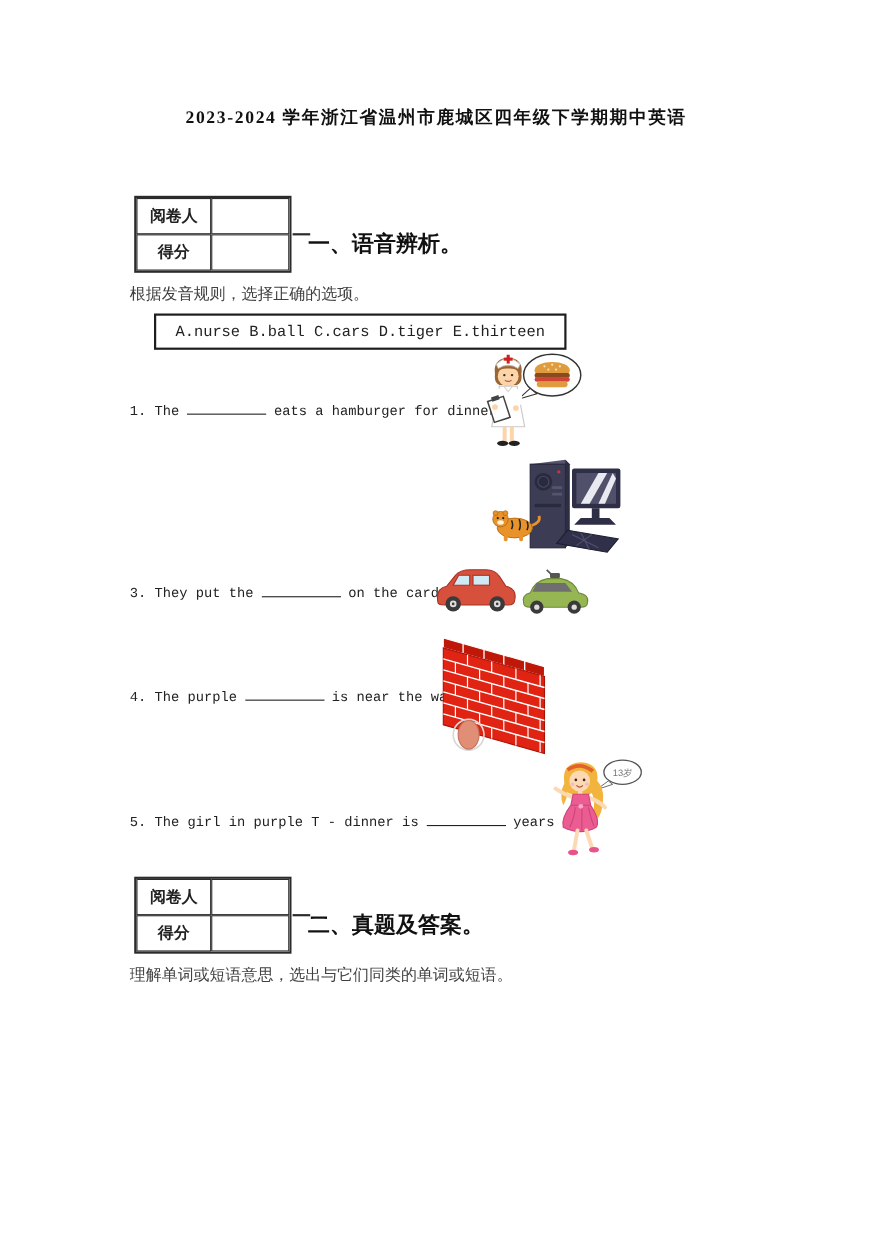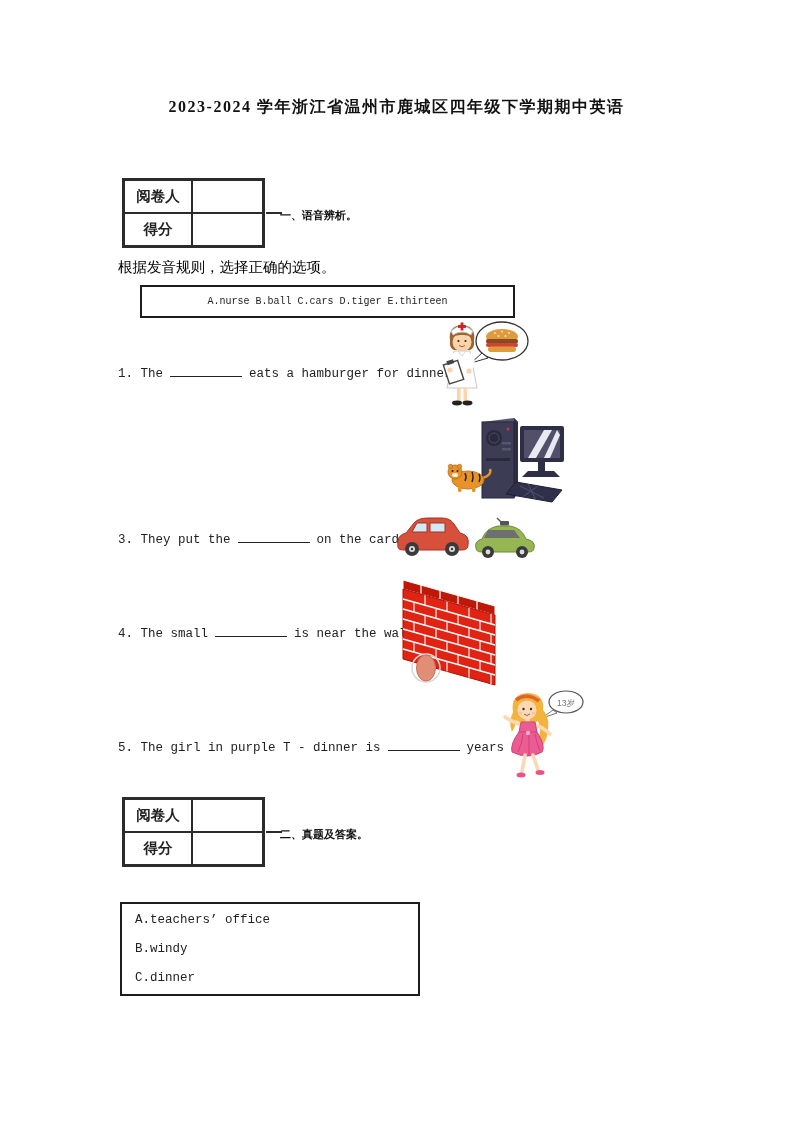--- a/index.html
+++ b/index.html
@@ -16,27 +16,27 @@
     position:absolute; left:122px; width:143px;
     border:2px solid #2b2b2b; box-sizing:border-box;
     display:grid; grid-template-columns:68px 1fr; grid-template-rows:33px 33px;
   }
   .grader-cell {
     border:1px solid #2b2b2b; display:flex; align-items:center; justify-content:center;
     font-weight:bold; font-size:14.5px; color:#222;
   }
   .grader-cell.empty { background:#fff; }
   .connector { position:absolute; width:16px; border-top:2px solid #2b2b2b; }
-  .section-heading { position:absolute; font-weight:bold; font-size:11px; color:#111; white-space:nowrap; }
-  .instruction { position:absolute; font-size:14.5px; color:#000000; white-space:nowrap; }
+  .section-heading { position:absolute; font-weight:bold; font-size:20px; color:#111; white-space:nowrap; }
+  .instruction { position:absolute; font-size:14.5px; color:#404040; white-space:nowrap; }
   .options-box-1 {
     position:absolute; left:140px; top:285px; width:375px; height:33px;
     border:2px solid #1d1d1d; box-sizing:border-box;
     display:flex; align-items:center; justify-content:center;
-    font-family:"Liberation Mono", monospace; font-size:10px; color:#222;
+    font-family:"Liberation Mono", monospace; font-size:14px; color:#222;
   }
   .question {
     position:absolute; font-family:"Liberation Mono", monospace;
     font-size:12.5px; color:#222; white-space:nowrap;
   }
   .blank {
     display:inline-block; width:72px; height:12px;
     border-bottom:1.3px solid #222; margin:0 7px; vertical-align:baseline;
   }
   .illus { position:absolute; }
@@ -161,21 +161,21 @@
     <rect x="110" y="10" width="9" height="4.5" rx="1" fill="#555"></rect>
     <line x1="111" y1="11" x2="107" y2="7" stroke="#555" stroke-width="1.5"></line>
     <circle cx="98" cy="41" r="6" fill="#3a3a3a"></circle>
       <circle cx="98" cy="41" r="2.4" fill="#ddd"></circle>
     <circle cx="132" cy="41" r="6" fill="#3a3a3a"></circle>
       <circle cx="132" cy="41" r="2.4" fill="#ddd"></circle>
   </svg>
 
   <div class="question" style="left:118px; top:624px">
     <span>4.</span>
-    <span>The small</span><span class="blank"></span><span>is near the wall.</span>
+    <span>The purple</span><span class="blank"></span><span>is near the wall.</span>
   </div>
   <svg class="illus" style="left:395px; top:572px" width="112" height="118" viewBox="0 0 112 118">
     <polygon points="8,8 100,34 100,43 8,17" fill="#c01808" stroke="#ffffff" stroke-width="1"></polygon>
     <path d="M26 12.6 L26 22.6 M45 18.5 L45 28.5 M63 23.5 L63 33.5 M82 28.9 L82 38.9" stroke="#fff" stroke-width="1.2"></path>
     <polygon points="8,17 100,43 100,113 8,87" fill="#e02312" stroke="#a81205" stroke-width="1"></polygon>
     <path d="M8 27 L100 53 M8 37 L100 63 M8 47 L100 73 M8 57 L100 83 M8 67 L100 93 M8 77 L100 103" stroke="#fff" stroke-width="1.3"></path>
     <path d="M30 23.2 L30 33.2 M52 29.4 L52 39.4 M74 35.7 L74 45.7 M96 41.9 L96 51.9
              M19 30.1 L19 40.1 M41 36.3 L41 46.3 M63 42.5 L63 52.5 M85 48.8 L85 58.8
              M30 43.2 L30 53.2 M52 49.4 L52 59.4 M74 55.7 L74 65.7 M96 61.9 L96 71.9
              M19 50.1 L19 60.1 M41 56.3 L41 66.3 M63 62.5 L63 72.5 M85 68.8 L85 78.8
@@ -217,20 +217,16 @@
 
   <div class="grader-table" style="top:797px">
     <div class="grader-cell">阅卷人</div>
     <div class="grader-cell empty"></div>
     <div class="grader-cell">得分</div>
     <div class="grader-cell empty"></div>
   </div>
   <div class="connector" style="left:266px; top:831px"></div>
   <div class="section-heading" style="left:280px; top:827px">二、真题及答案。</div>
 
-
-  <div class="options-box-2">
-    <div>A.teachers’ office</div>
-    <div>B.windy</div>
-    <div>C.dinner</div>
-  </div>
+  <div class="instruction" style="left:118px; top:877px">理解单词或短语意思，选出与它们同类的单词或短语。</div>
+
 
 </div>
 
 </body></html>

